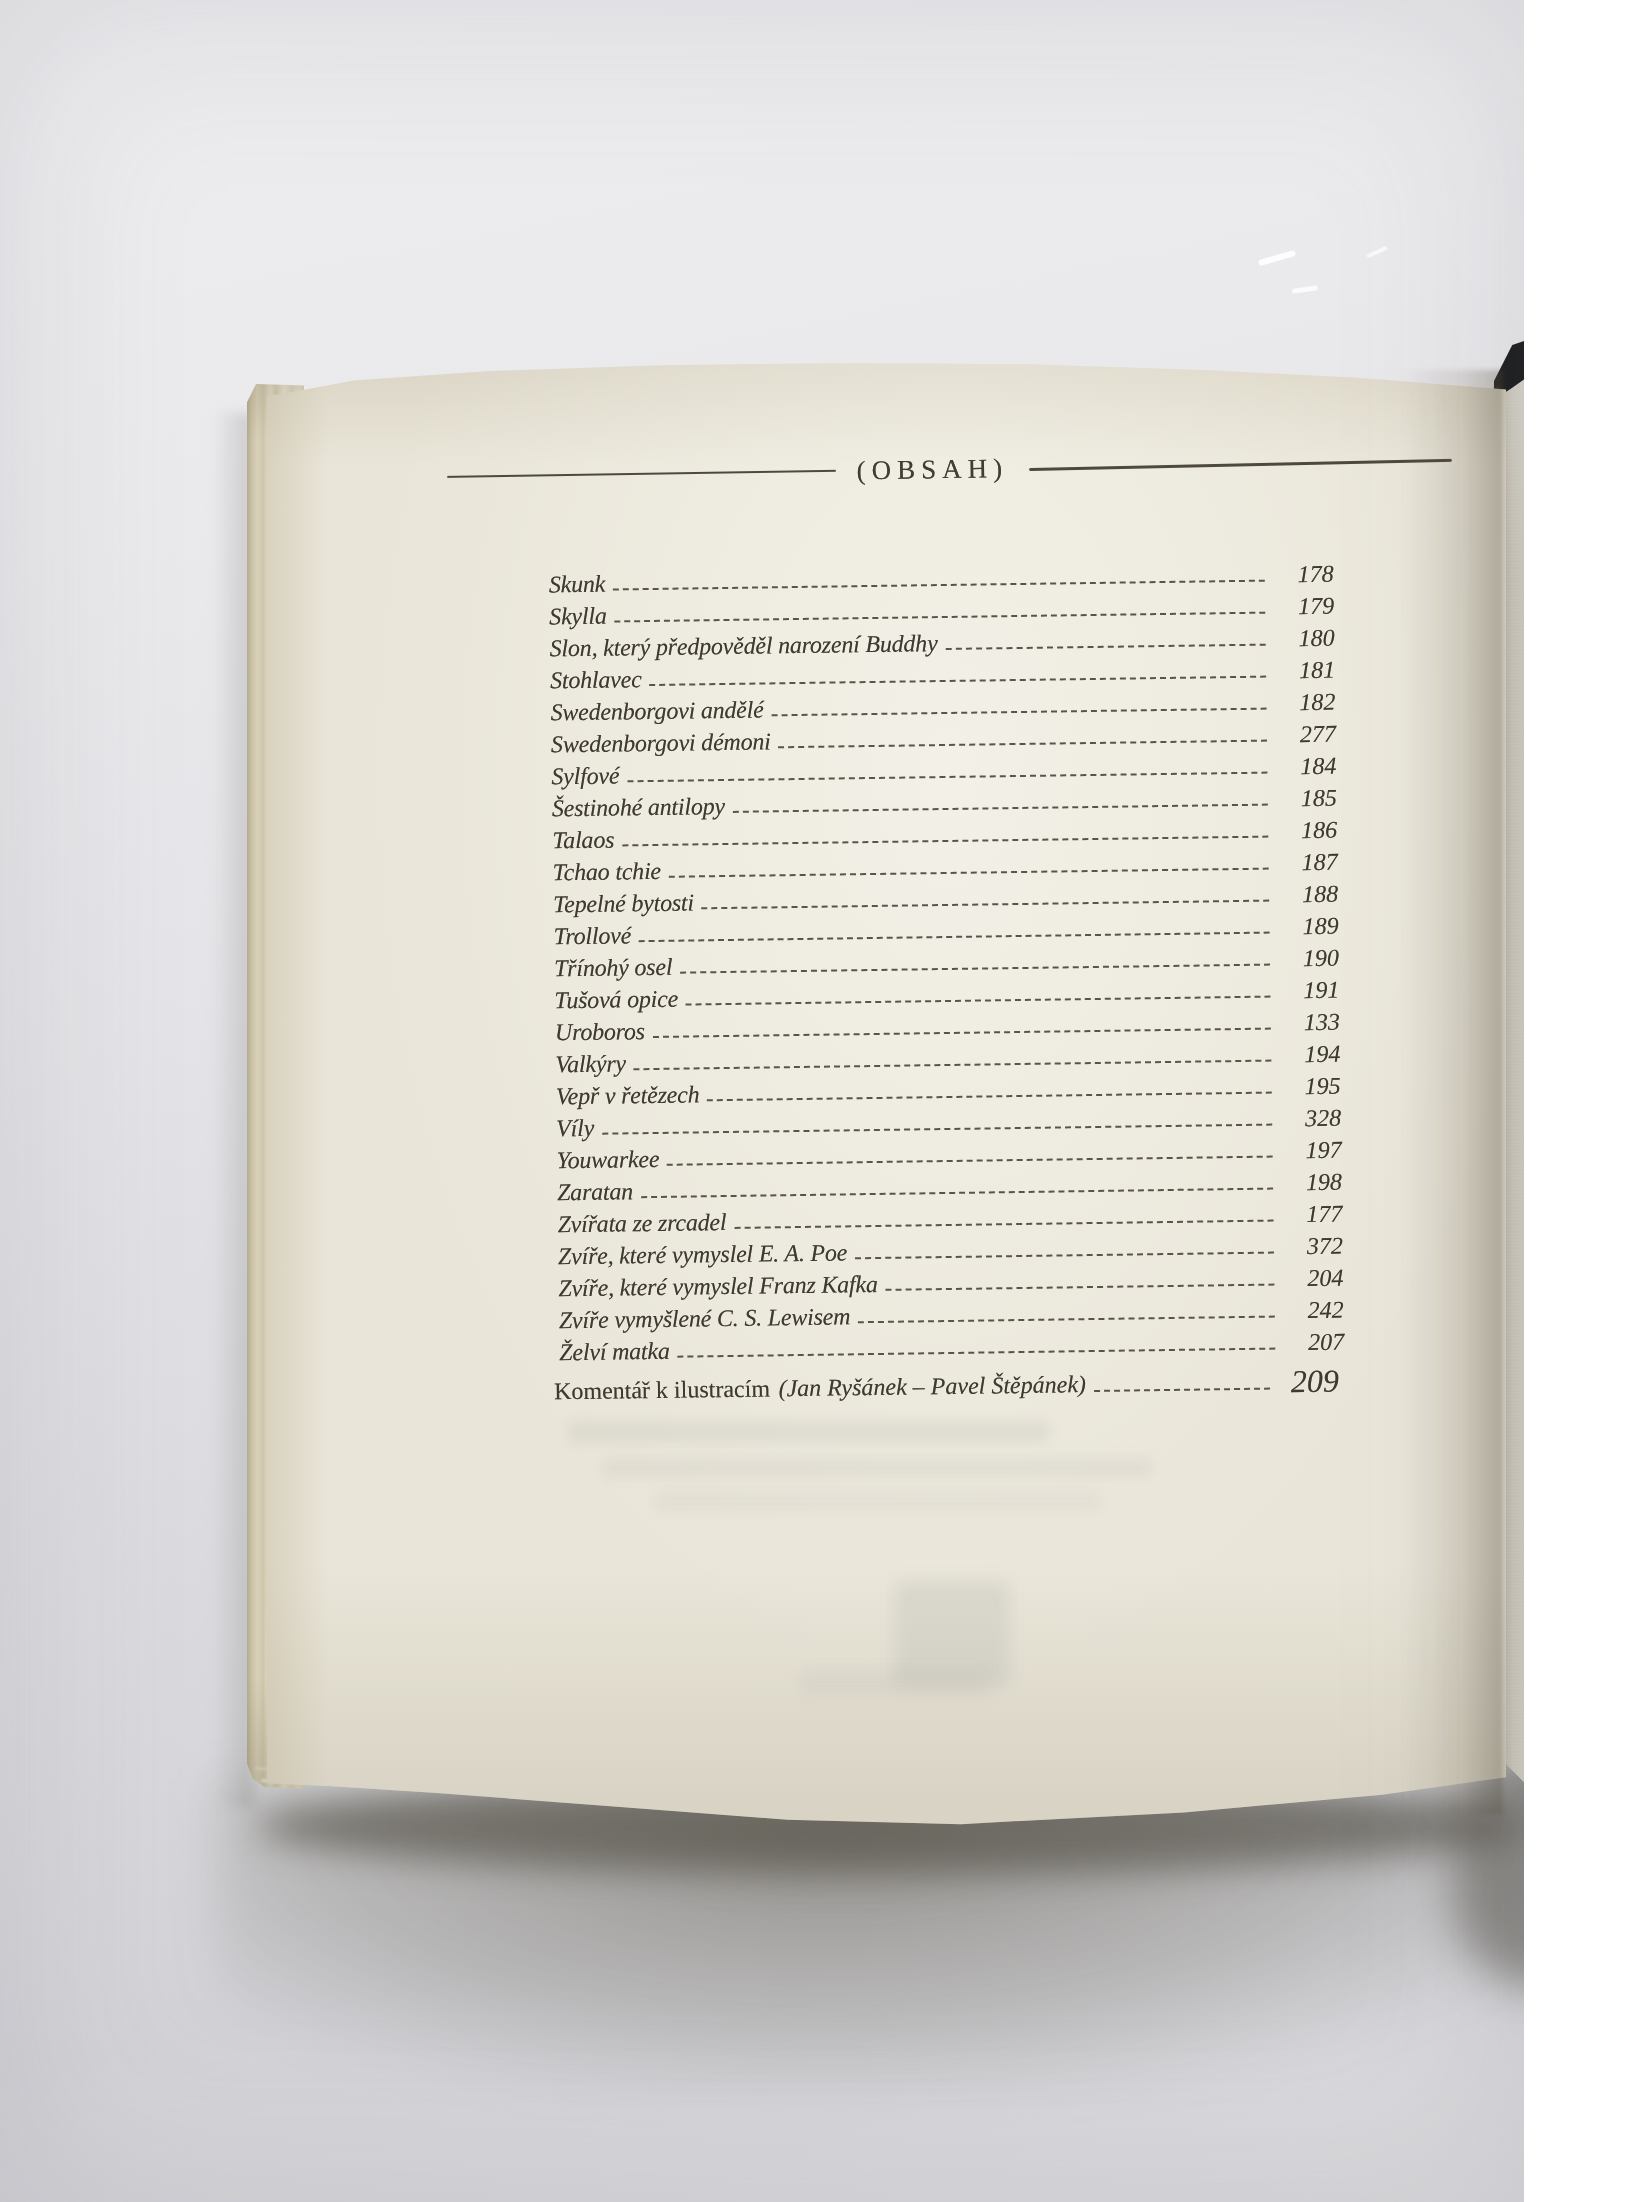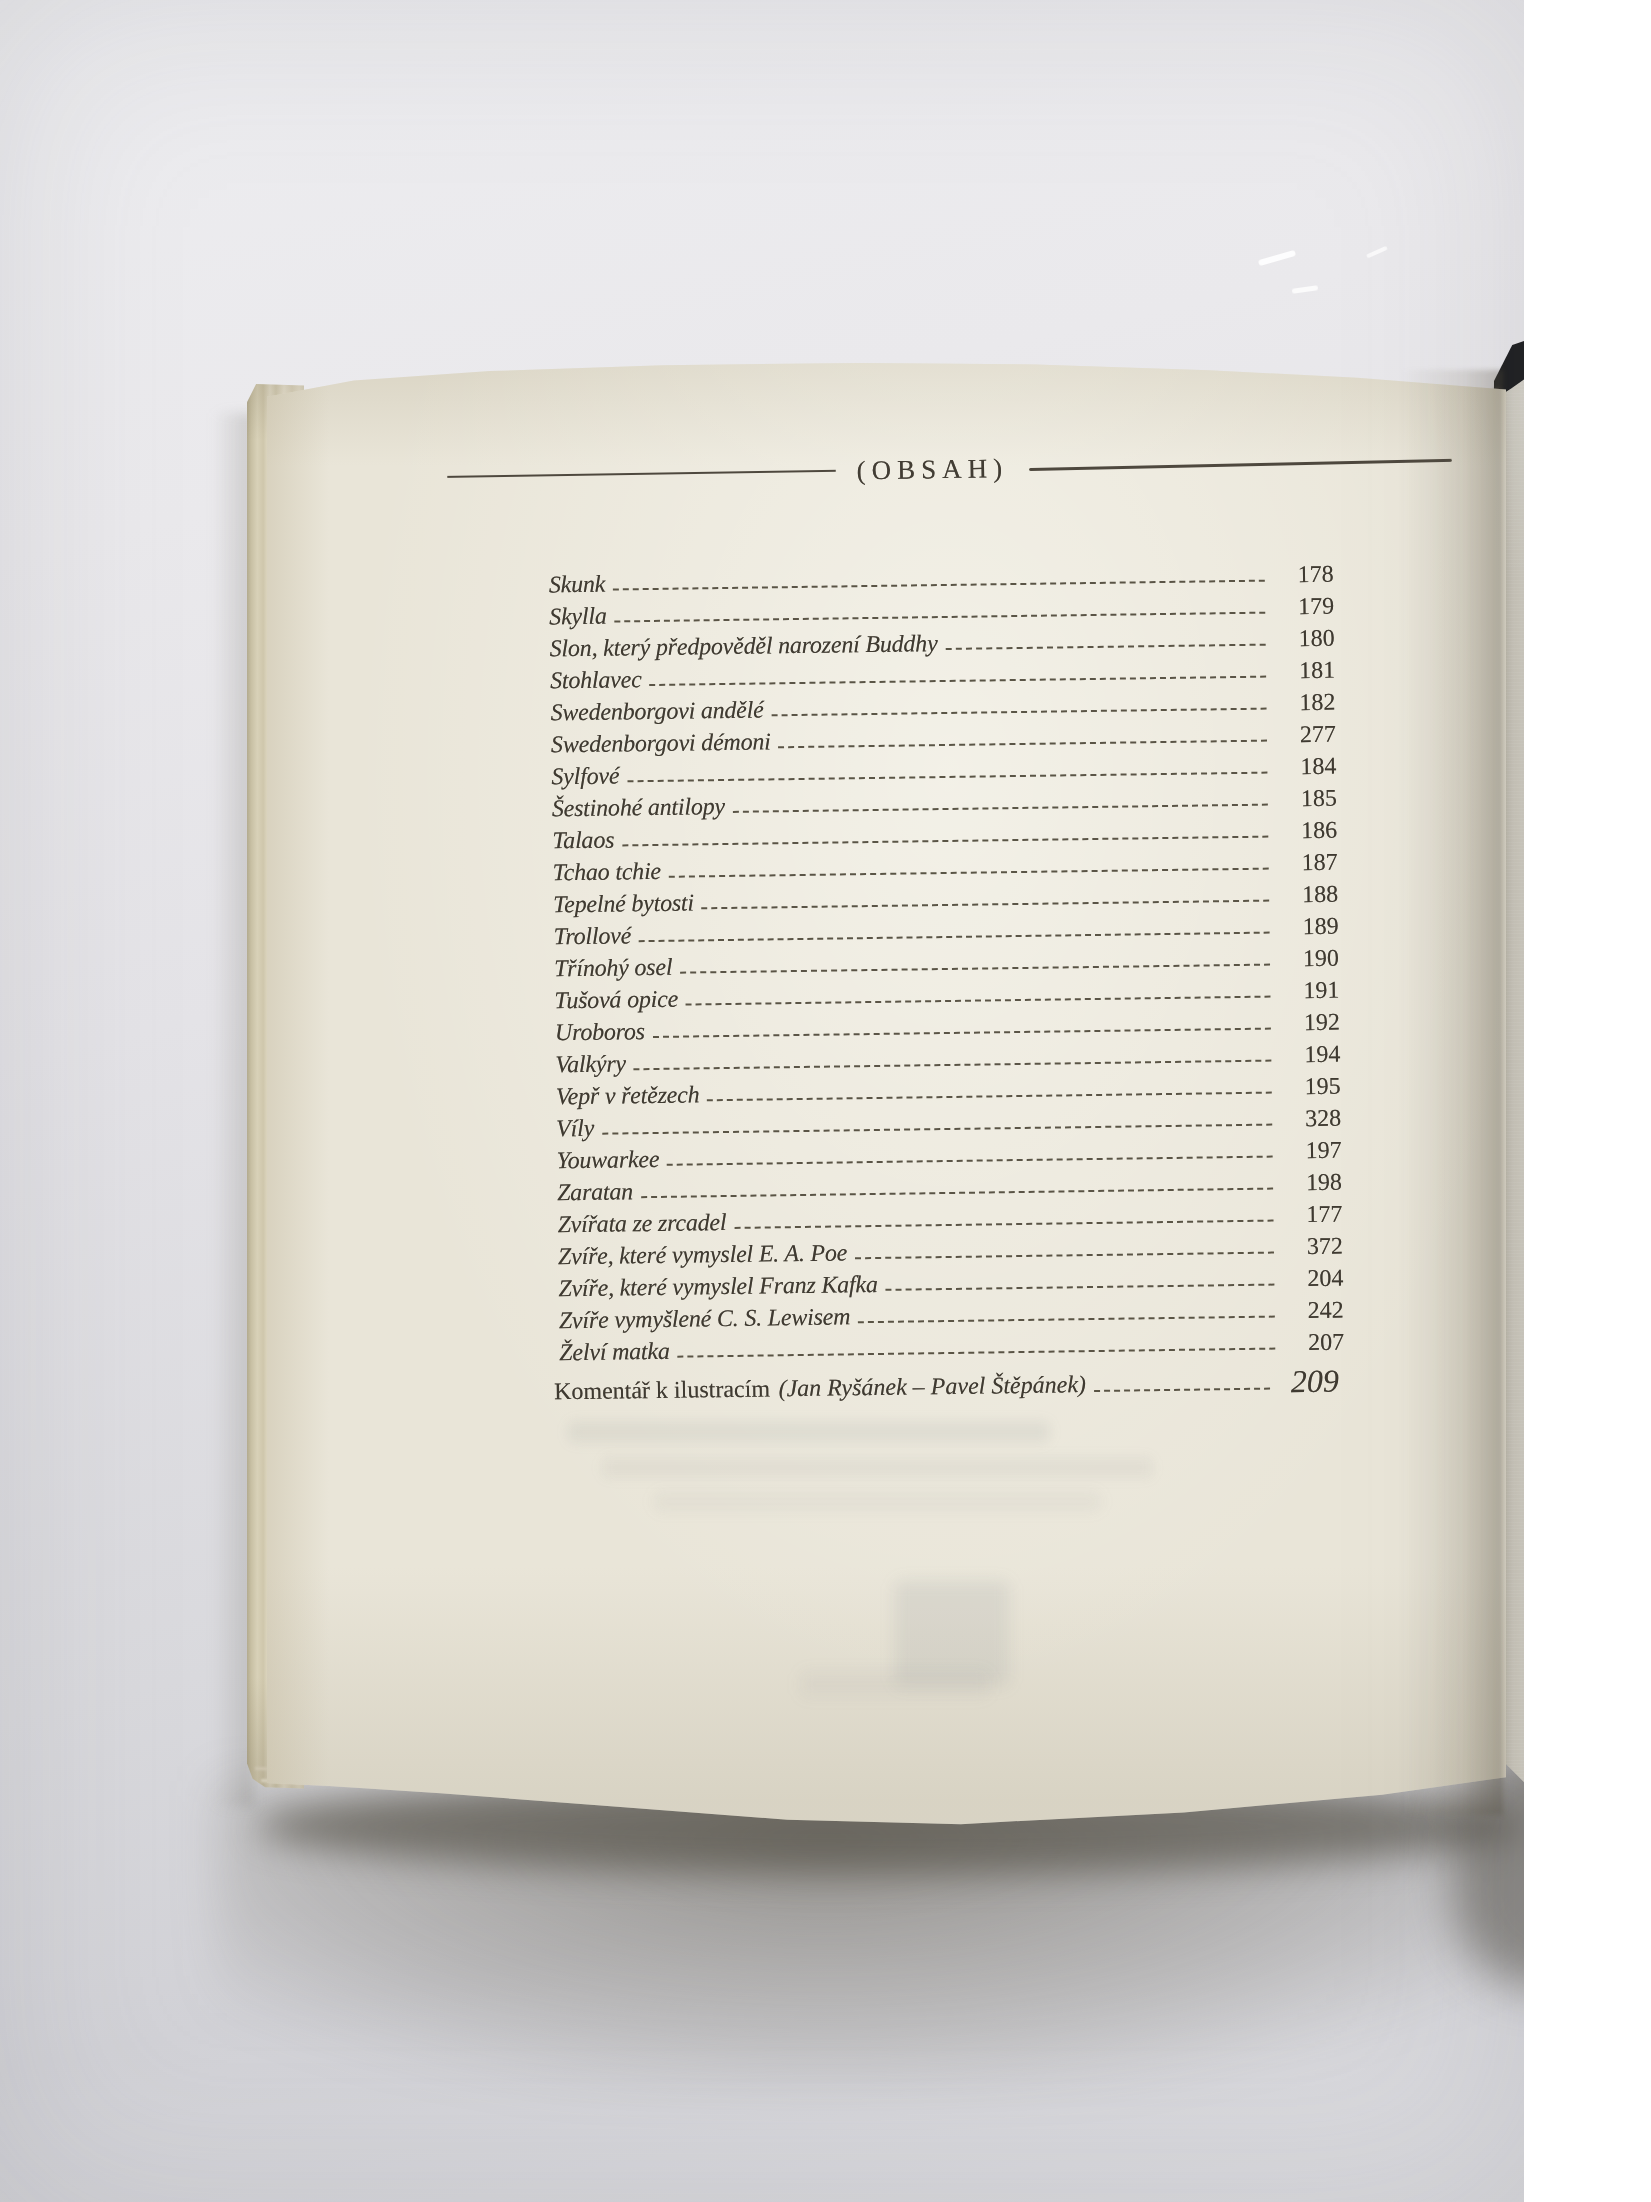--- a/index.html
+++ b/index.html
@@ -105,21 +105,21 @@
   .row{display:flex;height:32px;}
   .row .title{
     font-style:italic;font-size:24px;line-height:32px;white-space:nowrap;
     letter-spacing:-0.2px;text-shadow:0 0 0.4px rgba(63,58,49,0.55);
   }
   .row .leader{
     flex:1;align-self:flex-end;margin:0 6.9px 8.6px 7.7px;
     border-bottom:2.2px dashed #4e4839;opacity:0.92;
   }
   .row .pagenum{
-    font-size:24px;line-height:32px;width:62px;text-align:right;
+    font-style:italic;font-size:24px;line-height:32px;width:62px;text-align:right;
     text-shadow:0 0 0.4px rgba(63,58,49,0.55);
   }
   .footer-row{
     position:absolute;left:554px;top:1370px;width:785px;display:flex;height:33px;
     transform:rotate(-0.78deg);color:#3f3a31;
   }
   .footer-row .label{font-size:24px;line-height:33px;white-space:nowrap;text-shadow:0 0 0.4px rgba(63,58,49,0.55);}
   .footer-row .authors{font-style:italic;font-size:24px;line-height:33px;white-space:nowrap;margin-left:8.6px;text-shadow:0 0 0.4px rgba(63,58,49,0.55);}
   .footer-row .leader{flex:1;align-self:flex-end;margin:0 6.9px 8.6px 7.7px;border-bottom:2.2px dashed #4e4839;opacity:0.92;}
   .footer-row .pagenum{font-style:italic;font-size:32px;line-height:33px;width:62px;text-align:right;text-shadow:0 0 0.4px rgba(63,58,49,0.55);}
@@ -229,21 +229,21 @@
         <span class="pagenum">190</span>
       </div>
       <div class="row">
         <span class="title">Tušová opice</span>
         <span class="leader"></span>
         <span class="pagenum">191</span>
       </div>
       <div class="row">
         <span class="title">Uroboros</span>
         <span class="leader"></span>
-        <span class="pagenum">192</span>
+        <span class="pagenum">133</span>
       </div>
       <div class="row">
         <span class="title">Valkýry</span>
         <span class="leader"></span>
         <span class="pagenum">194</span>
       </div>
       <div class="row">
         <span class="title">Vepř v řetězech</span>
         <span class="leader"></span>
         <span class="pagenum">195</span>

